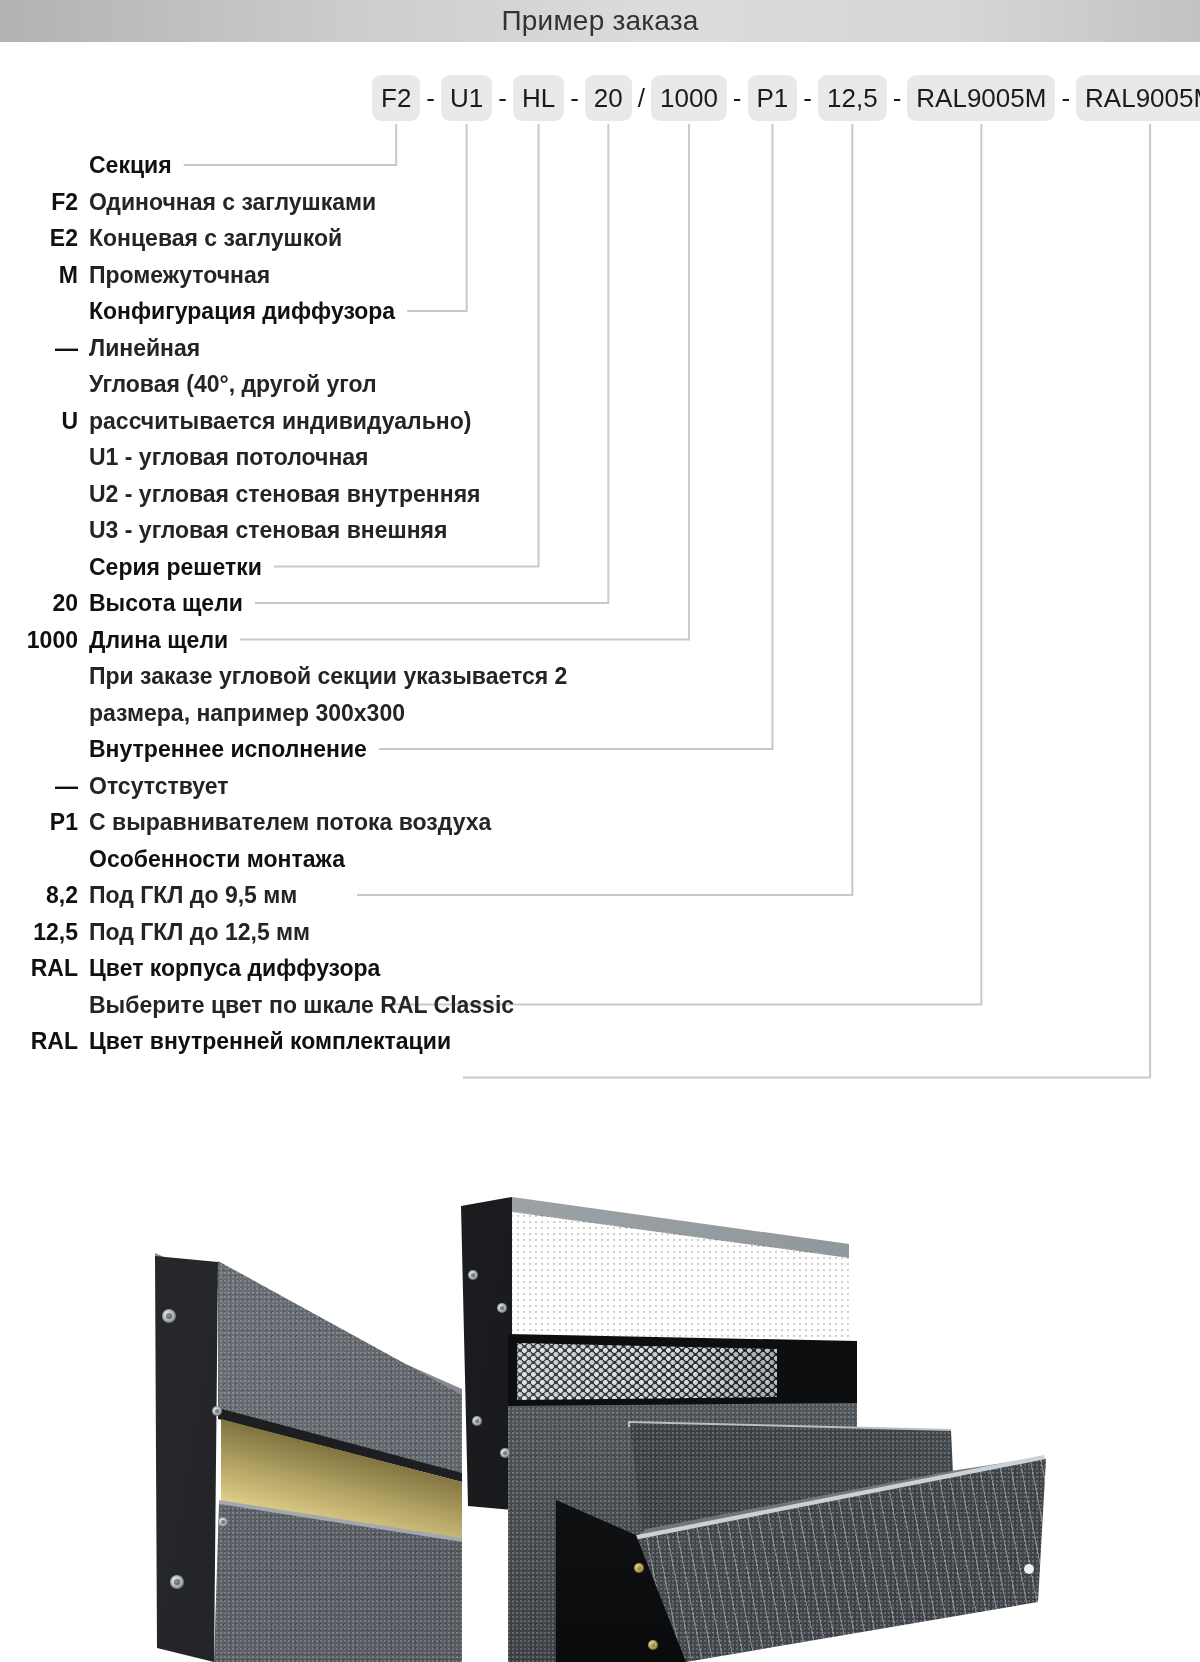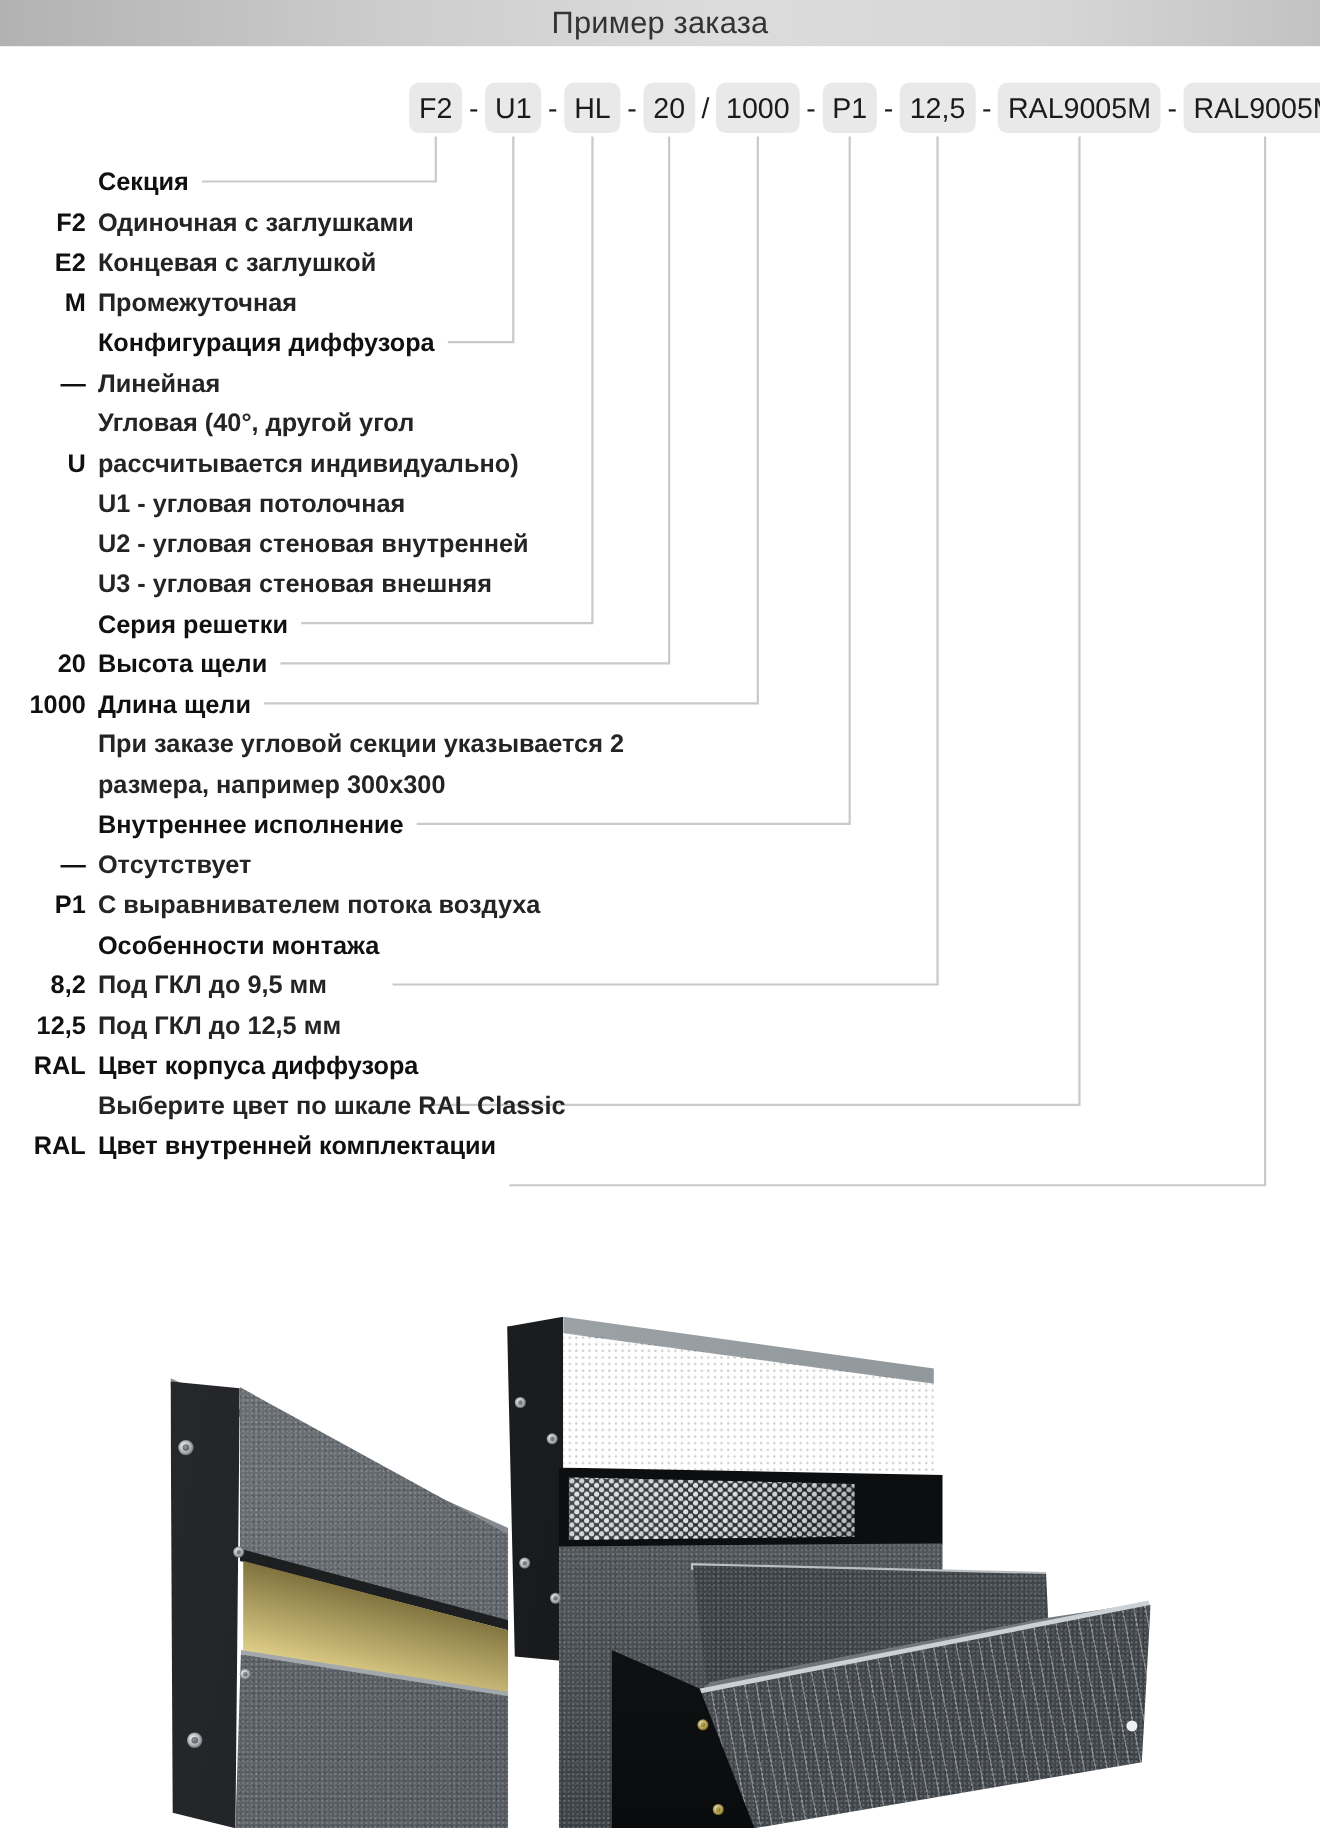--- a/index.html
+++ b/index.html
@@ -128,21 +128,21 @@
         <span class="legend-key">U</span>
         <span class="legend-label">Угловая (40°, другой угол
 рассчитывается индивидуально)</span>
       </div>
       <div class="legend-row" id="legend-row-7">
         <span class="legend-key"></span>
         <span class="legend-label">U1 - угловая потолочная</span>
       </div>
       <div class="legend-row" id="legend-row-8">
         <span class="legend-key"></span>
-        <span class="legend-label">U2 - угловая стеновая внутренней</span>
+        <span class="legend-label">U2 - угловая стеновая внутренняя</span>
       </div>
       <div class="legend-row" id="legend-row-9">
         <span class="legend-key"></span>
         <span class="legend-label">U3 - угловая стеновая внешняя</span>
       </div>
       <div class="legend-row bold" id="legend-row-10">
         <span class="legend-key"></span>
         <span class="legend-label">Серия решетки</span>
       </div>
       <div class="legend-row bold" id="legend-row-11">

